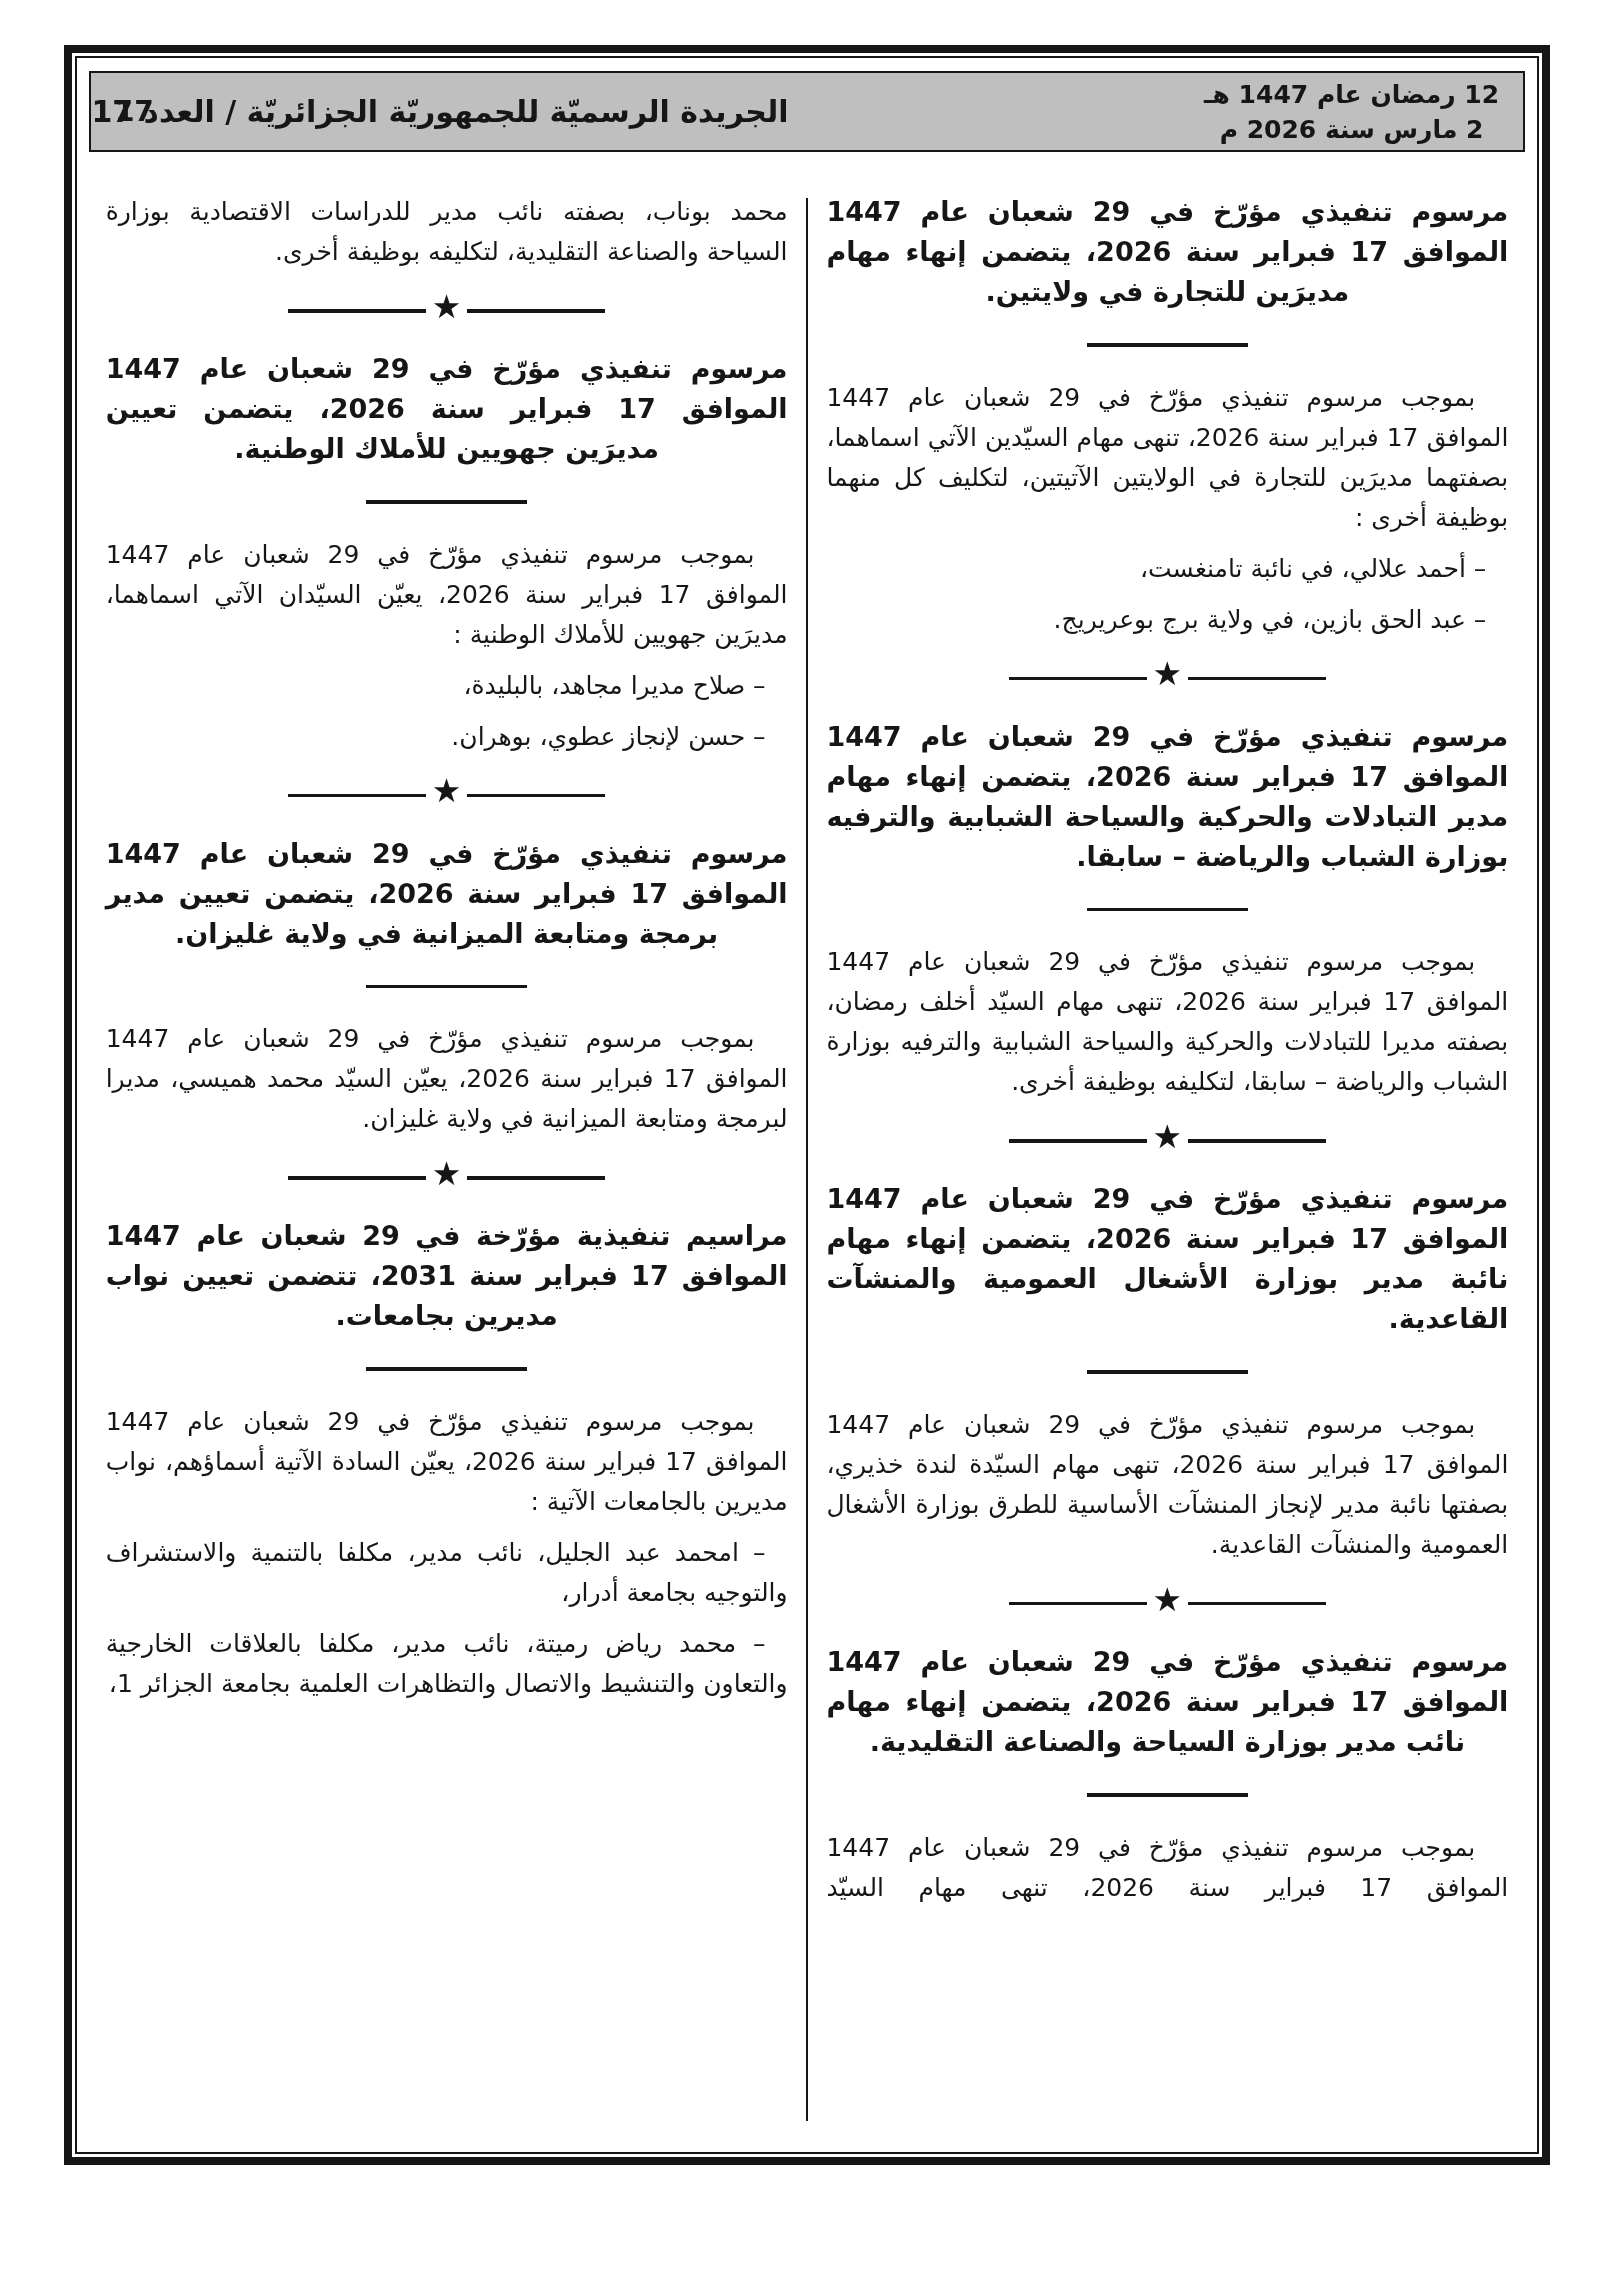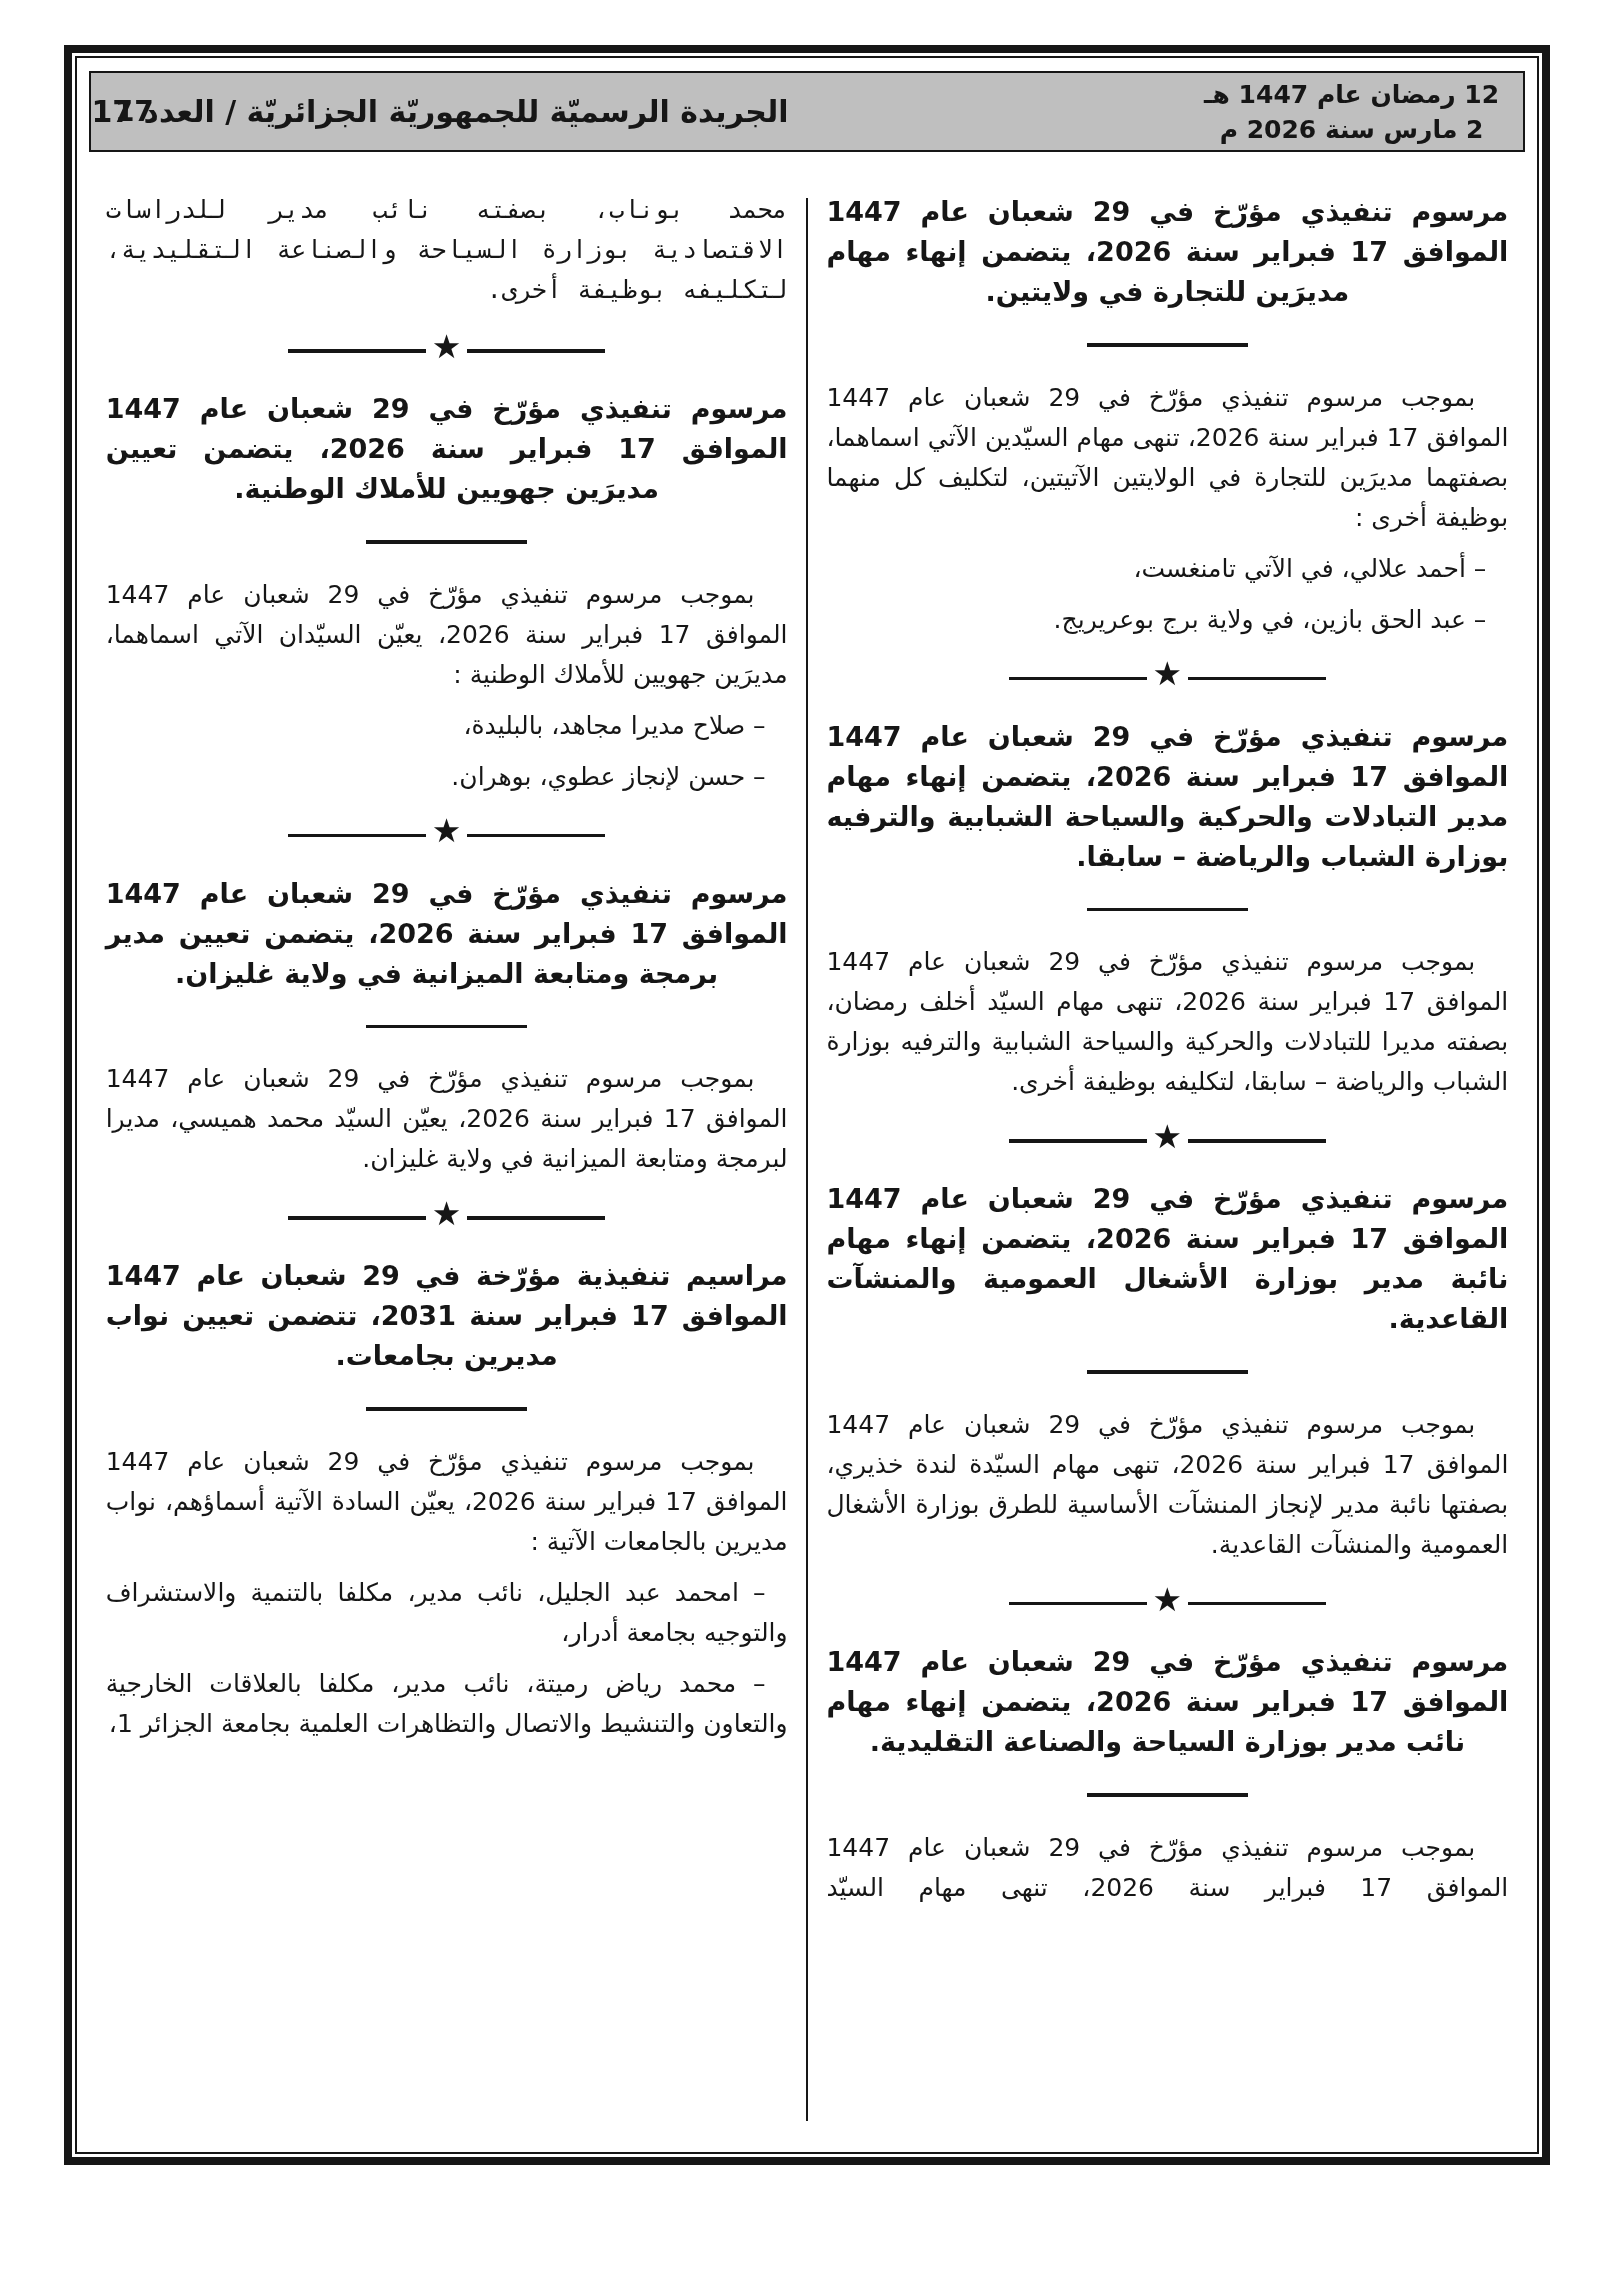--- a/index.html
+++ b/index.html
@@ -60,21 +60,21 @@
   
   .title {
     font-weight: bold; font-size: 27px; line-height: 40px;
     text-align: justify; text-align-last: center;
   }
   .title.last-right { text-align-last: right; }
   .body-p {
     font-size: 25px; line-height: 40px;
     text-align: justify; text-indent: 33px;
   }
-  .body-p.no-indent { text-indent: 0; font-family: Liberation Mono, monospace; }
+  .body-p.no-indent { text-indent: 0; }
   .body-p.stretch-last { text-align-last: justify; }
   .item {
     font-size: 25px; line-height: 40px;
     text-align: justify; text-indent: 22px;
     margin-top: 11px;
   }
   
   .hr-plain {
     width: 161px; height: 3.6px; background: #161616;
     margin: 31px auto;
@@ -104,21 +104,21 @@
         <div class="masthead-title">الجريدة الرسميّة للجمهوريّة الجزائريّة / العدد 17</div>
         <div class="masthead-num">17</div>
       </div>
 
       <div class="columns">
 
         <section class="col">
           <p class="title">مرسوم تنفيذي مؤرّخ في 29 شعبان عام 1447 الموافق 17 فبراير سنة 2026، يتضمن إنهاء مهام مديرَين للتجارة في ولايتين.</p>
           <div class="hr-plain"></div>
           <p class="body-p">بموجب مرسوم تنفيذي مؤرّخ في 29 شعبان عام 1447 الموافق 17 فبراير سنة 2026، تنهى مهام السيّدين الآتي اسماهما، بصفتهما مديرَين للتجارة في الولايتين الآتيتين، لتكليف كل منهما بوظيفة أخرى :</p>
-          <p class="item">– أحمد علالي، في الآتي تامنغست،</p>
+          <p class="item">– أحمد علالي، في نائبة تامنغست،</p>
           <p class="item">– عبد الحق بازين، في ولاية برج بوعريريج.</p>
           <div class="hr-star">
             <span class="line"></span>
             <span class="star">★</span>
             <span class="line"></span>
           </div>
           <p class="title last-right">مرسوم تنفيذي مؤرّخ في 29 شعبان عام 1447 الموافق 17 فبراير سنة 2026، يتضمن إنهاء مهام مدير التبادلات والحركية والسياحة الشبابية والترفيه بوزارة الشباب والرياضة – سابقا.</p>
           <div class="hr-plain"></div>
           <p class="body-p">بموجب مرسوم تنفيذي مؤرّخ في 29 شعبان عام 1447 الموافق 17 فبراير سنة 2026، تنهى مهام السيّد أخلف رمضان، بصفته مديرا للتبادلات والحركية والسياحة الشبابية والترفيه بوزارة الشباب والرياضة – سابقا، لتكليفه بوظيفة أخرى.</p>
           <div class="hr-star">

